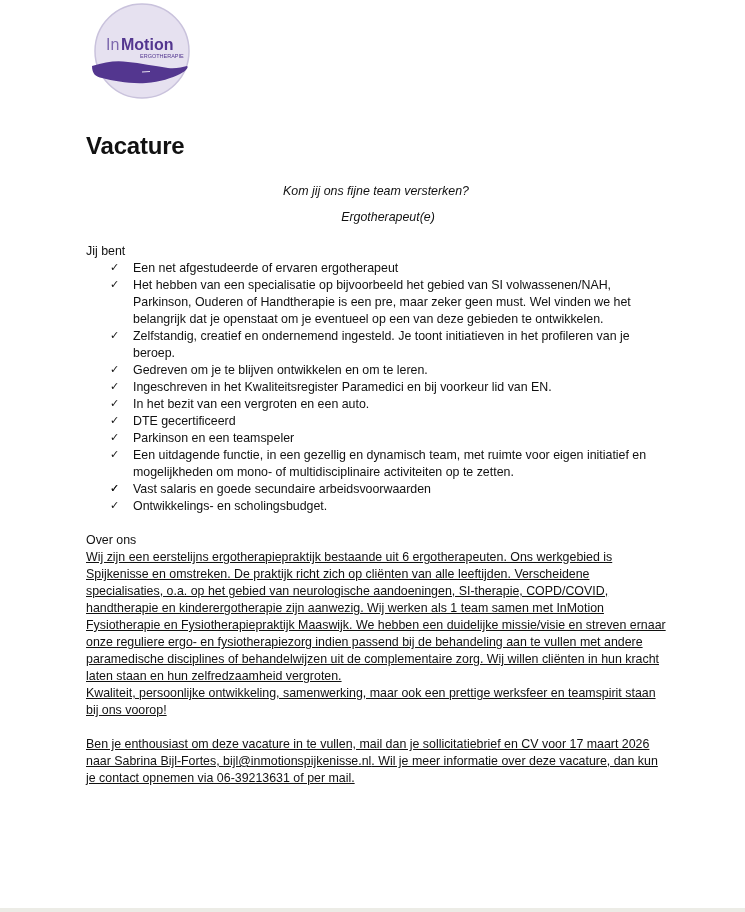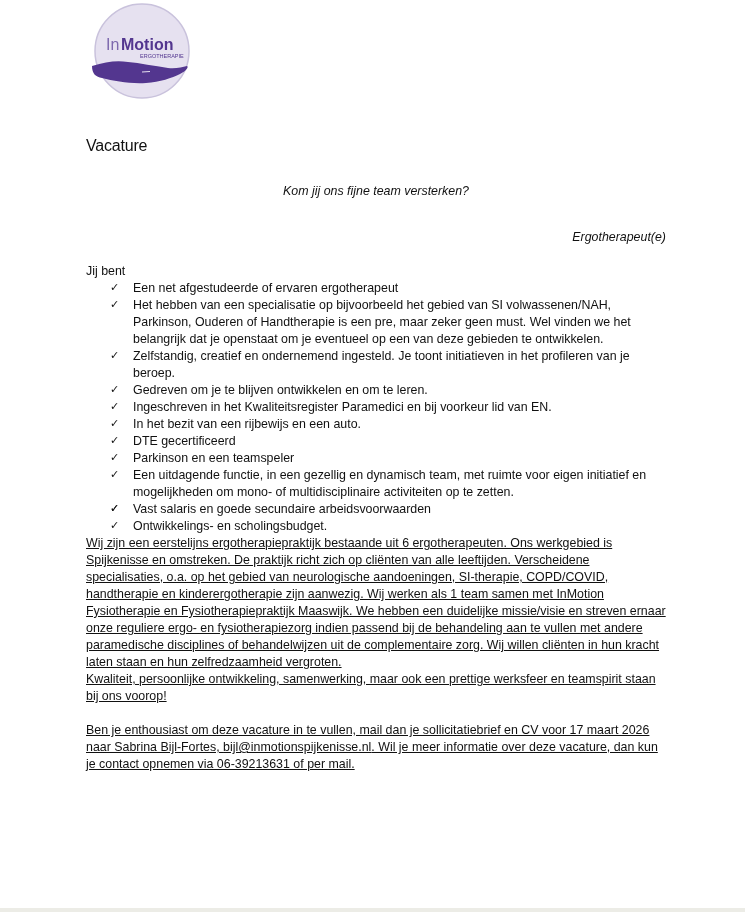--- a/index.html
+++ b/index.html
@@ -9,26 +9,26 @@
     color: #111111;
   }
   .logo {
     position: absolute; left: 86px; top: 2px; width: 112px; height: 98px;
   }
   .content {
     position: absolute; left: 86px; top: 132px; width: 580px;
     font-size: 12.4px; line-height: 17px;
   }
   .title {
-    font-size: 16px; font-weight: normal; margin: 0 0 23px 0; line-height: 28px;
+    font-size: 24px; font-weight: bold; margin: 0 0 23px 0; line-height: 28px;
     letter-spacing: -0.2px;
   }
   .center-it { text-align: center; font-style: italic; }
-  .intro-q { margin-bottom: 29px; }
-  .role { margin-bottom: 0; padding-left: 24px; text-align: right; }
+  .intro-q { margin-bottom: 9px; }
+  .role { margin-bottom: 0; padding-left: 24px; }
   .hours { margin-bottom: 17px; }
   .blurb { margin-bottom: 17px; }
   .section-head { font-weight: normal; margin-top: 17px; }
   ul.checks { list-style: none; margin: 0; padding: 0 0 0 47px; }
   ul.checks li { position: relative; }
   ul.checks li .check {
     position: absolute; left: -23px; top: -1px; font-size: 11px;
   }
   .para { margin: 0; text-decoration: underline; }
   .footer-bar {
@@ -55,31 +55,32 @@
   <div class="center-it intro-q">Kom jij ons fijne team versterken?</div>
   <div class="center-it role">Ergotherapeut(e)</div>
 
   <div class="section-head">Jij bent</div>
   <ul class="checks">
     <li><span class="check">✓</span><span>Een net afgestudeerde of ervaren ergotherapeut</span></li>
     <li><span class="check">✓</span><span>Het hebben van een specialisatie op bijvoorbeeld het gebied van SI volwassenen/NAH, Parkinson, Ouderen of Handtherapie is een pre, maar zeker geen must. Wel vinden we het belangrijk dat je openstaat om je eventueel op een van deze gebieden te ontwikkelen.</span></li>
     <li><span class="check">✓</span><span>Zelfstandig, creatief en ondernemend ingesteld. Je toont initiatieven in het profileren van je beroep.</span></li>
     <li><span class="check">✓</span><span>Gedreven om je te blijven ontwikkelen en om te leren.</span></li>
     <li><span class="check">✓</span><span>Ingeschreven in het Kwaliteitsregister Paramedici en bij voorkeur lid van EN.</span></li>
-    <li><span class="check">✓</span><span>In het bezit van een rijbewijs en een auto.</span></li>
+    <li><span class="check">✓</span><span>In het bezit van een vergroten en een auto.</span></li>
     <li><span class="check">✓</span><span>DTE gecertificeerd</span></li>
     <li><span class="check">✓</span><span>Parkinson en een teamspeler</span></li>
   </ul>
 
   <ul class="checks">
     <li><span class="check">✓</span><span>Een uitdagende functie, in een gezellig en dynamisch team, met ruimte voor eigen initiatief en mogelijkheden om mono- of multidisciplinaire activiteiten op te zetten.</span></li>
     <li><span class="check">✓</span></li>
     <li><span class="check">✓</span><span>Vast salaris en goede secundaire arbeidsvoorwaarden</span></li>
     <li><span class="check">✓</span><span>Ontwikkelings- en scholingsbudget.</span></li>
   </ul>
 
+  <div class="section-head">Over ons</div>
   <p class="para">Wij zijn een eerstelijns ergotherapiepraktijk bestaande uit 6 ergotherapeuten. Ons werkgebied is Spijkenisse en omstreken. De praktijk richt zich op cliënten van alle leeftijden. Verscheidene specialisaties, o.a. op het gebied van neurologische aandoeningen, SI-therapie, COPD/COVID, handtherapie en kinderergotherapie zijn aanwezig. Wij werken als 1 team samen met InMotion Fysiotherapie en Fysiotherapiepraktijk Maaswijk. We hebben een duidelijke missie/visie en streven ernaar onze reguliere ergo- en fysiotherapiezorg indien passend bij de behandeling aan te vullen met andere paramedische disciplines of behandelwijzen uit de complementaire zorg. Wij willen cliënten in hun kracht laten staan en hun zelfredzaamheid vergroten.</p>
   <p class="para">Kwaliteit, persoonlijke ontwikkeling, samenwerking, maar ook een prettige werksfeer en teamspirit staan bij ons voorop!</p>
 
   <p class="para" style="margin-top:17px;"><span>Ben je enthousiast om deze vacature in te vullen, mail dan je sollicitatiebrief en CV voor 17 maart 2026 naar Sabrina Bijl-Fortes, </span><span>bijl@inmotionspijkenisse.nl</span><span>. Wil je meer informatie over deze vacature, dan kun je contact opnemen via 06-39213631 of per mail.</span></p>
 </div>
 
 <div class="footer-bar"></div>
 
 </body></html>

